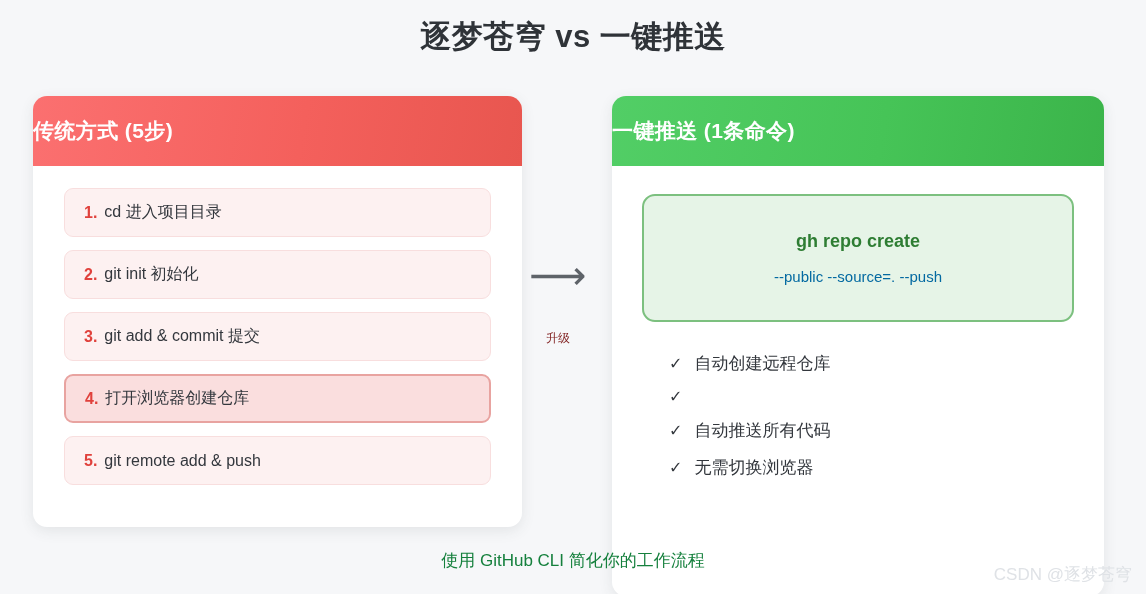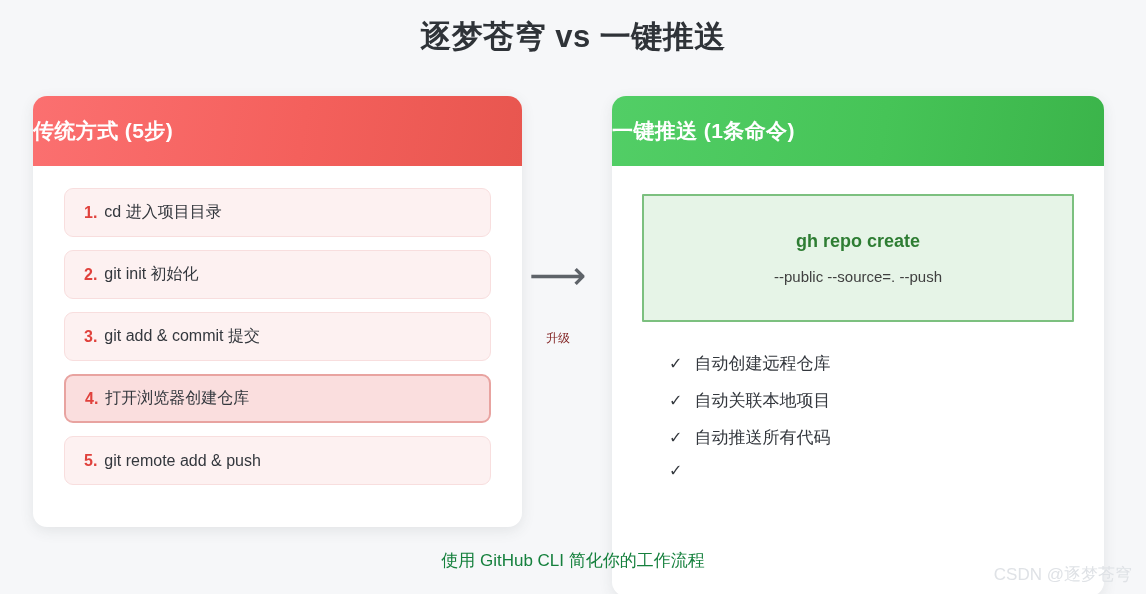--- a/index.html
+++ b/index.html
@@ -113,38 +113,38 @@
     font-size: 12px;
     color: #7f1d1d;
   }
 
   
   .cmd-wrap { padding: 28px 30px 0 30px; }
 
   #command-box {
     background: #e6f4e7;
     border: 2px solid #7cc07f;
-    border-radius: 1px;
+    border-radius: 13px;
     height: 128px;
     display: flex;
     flex-direction: column;
     align-items: center;
     justify-content: center;
     gap: 16px;
   }
 
   #command-main {
     font-size: 18px;
     font-weight: bold;
     color: #2e7d33;
   }
 
   #command-flags {
     font-size: 15px;
-    color: #404040;
+    color: #0369a1;
   }
 
   .benefits {
     padding: 30px 0 0 57px;
     display: flex;
     flex-direction: column;
     gap: 14px;
   }
 
   .benefit {
@@ -239,29 +239,29 @@
 
   <div class="benefits">
 
     <div class="benefit">
       <span class="check-icon">✓</span>
       <span>自动创建远程仓库</span>
     </div>
 
     <div class="benefit">
       <span class="check-icon">✓</span>
-      <span>自动关联本地项目</span>
     </div>
 
     <div class="benefit">
       <span class="check-icon">✓</span>
       <span>自动推送所有代码</span>
     </div>
 
     <div class="benefit">
       <span class="check-icon">✓</span>
+      <span>无需切换浏览器</span>
     </div>
 
   </div>
 </section>
 
 <div id="footer-note">使用 GitHub CLI 简化你的工作流程</div>
 <div id="watermark">CSDN @逐梦苍穹</div>
 
 </body></html>

